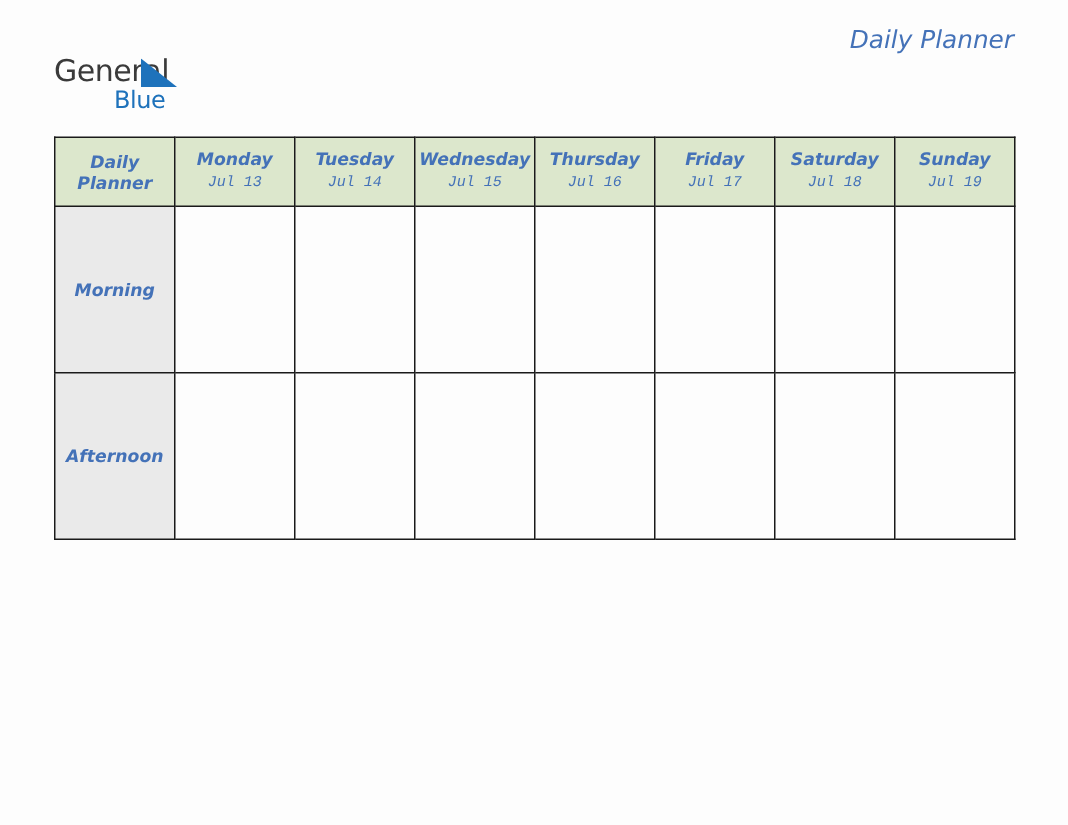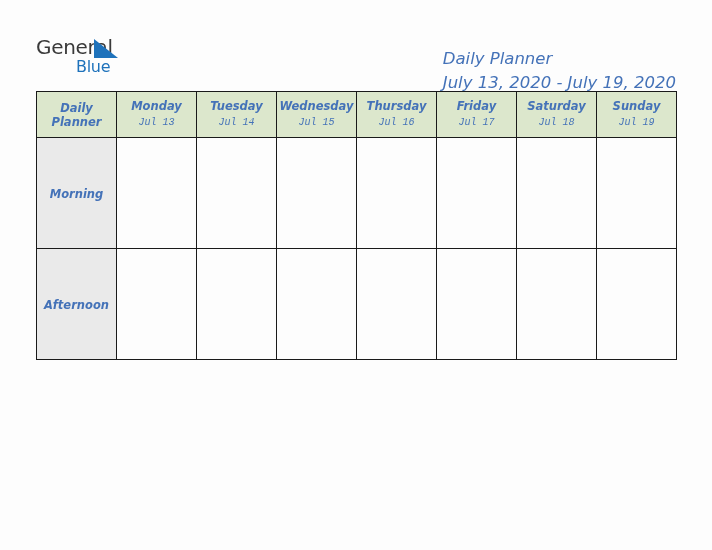--- a/index.html
+++ b/index.html
@@ -62,22 +62,22 @@
     font-family: "DejaVu Sans", sans-serif;
     font-size: 16px;
     letter-spacing: -0.3px;
     color: #1e72bb;
     line-height: 22px;
   }
 
   .title-block {
     position: absolute;
     right: 36px;
-    top: 48px;
-    text-align: left;
+    top: 16px;
+    text-align: center;
   }
   .doc-title {
     font-family: "DejaVu Sans", sans-serif;
     font-size: 16.5px;
     font-style: italic;
     color: #4472b8;
     line-height: 22px;
     white-space: nowrap;
   }
   .doc-subtitle {
@@ -176,21 +176,20 @@
       <span class="logo-triangle">
         <svg width="26" height="20" viewBox="0 0 26 20" xmlns="http://www.w3.org/2000/svg">
           <polygon points="0,0 24,19 0,19" fill="#1e72bb"></polygon>
         </svg>
       </span>
       <span class="logo-blue">Blue</span>
     </div>
 
     <div class="title-block">
       <div class="doc-title">Daily Planner</div>
-      <div class="doc-subtitle">July 13, 2020 - July 19, 2020</div>
     </div>
 
   </div>
 
   <table class="planner-table">
     <colgroup>
       <col class="label-col">
       <col class="day-col">
         <col class="day-col">
         <col class="day-col">

